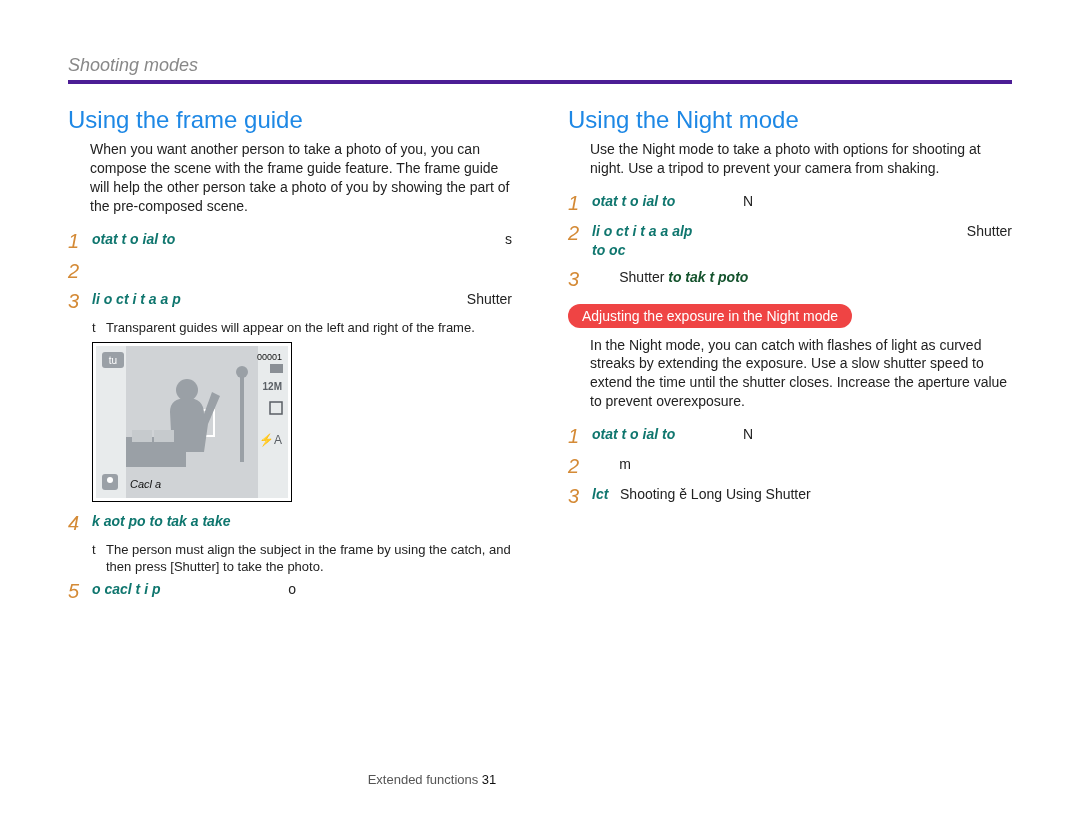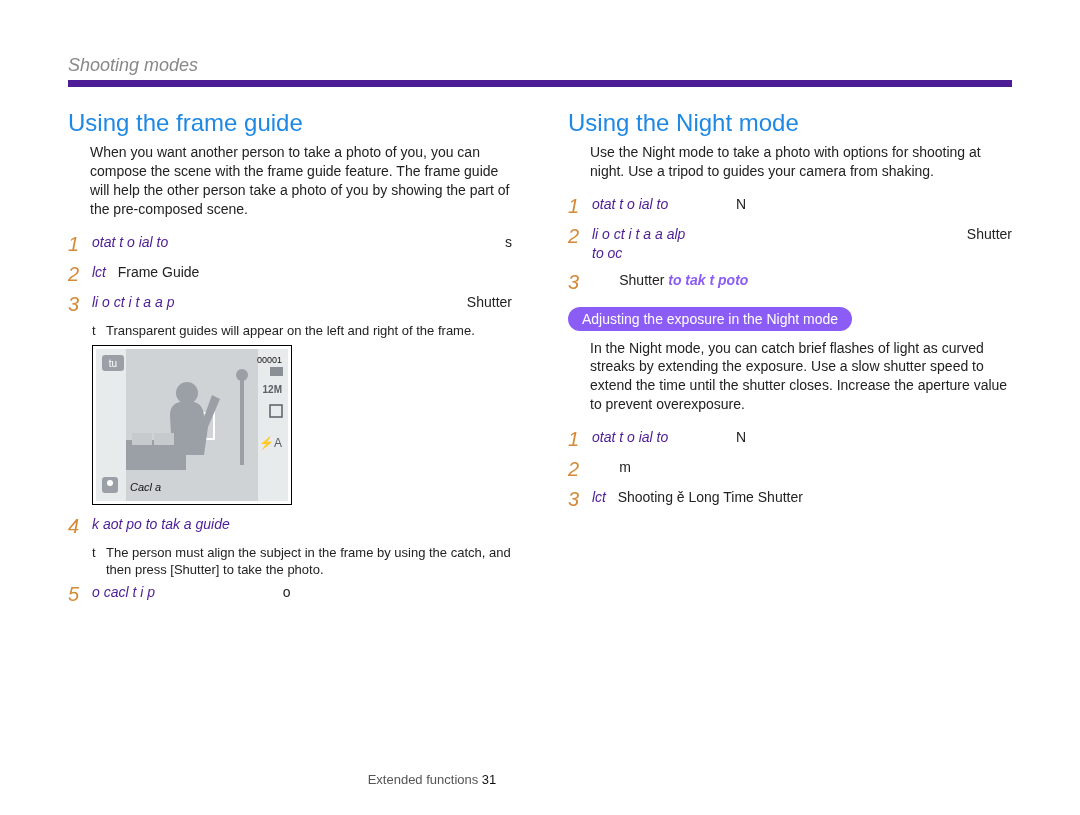--- a/index.html
+++ b/index.html
@@ -13,21 +13,21 @@
     box-sizing: border-box;
   }
   .page {
     padding: 55px 68px 20px 68px;
     box-sizing: border-box;
   }
   .breadcrumb {
     color: #888;
     font-size: 18px;
     font-style: italic;
-    border-bottom: 7px solid #4c1d95;
+    border-bottom: 4px solid #4c1d95;
     padding-bottom: 4px;
     margin-bottom: 22px;
   }
   .columns {
     display: flex;
     gap: 56px;
   }
   .col {
     flex: 1;
     min-width: 0;
@@ -59,26 +59,26 @@
     width: 24px;
     flex: 0 0 24px;
     line-height: 1.1;
   }
   .step-body {
     flex: 1;
     line-height: 1.35;
   }
   .step-body .em {
     font-style: italic;
-    font-weight: 400;
-    color: #4c1d95;
+    font-weight: 700;
+    color: #0f766e;
   }
   .step-body .em-light {
     font-style: italic;
-    color: #8b5cf6;
+    color: #14532d;
   }
   .bullet-row {
     display: flex;
     align-items: flex-start;
     margin: 4px 0 4px 24px;
     font-size: 13px;
     line-height: 1.3;
   }
   .bullet-row .b {
     width: 14px;
@@ -89,21 +89,21 @@
   }
   .figure {
     margin: 6px 0 10px 24px;
     width: 228px;
   }
   svg.preview {
     display: block;
   }
   .pill {
     display: inline-block;
-    background: #8b5cf6;
+    background: #ef4444;
     color: #fff;
     border-radius: 14px;
     padding: 4px 14px;
     font-size: 14px;
     margin: 6px 0 8px 0;
   }
   .footer {
     position: absolute;
     width: 864px;
     left: 0;
@@ -131,24 +131,20 @@
       <div class="steps">
         <div class="step">
           <div class="step-num">1</div>
           <div class="step-body">
             <span class="em">otat t o  ial to</span>
             <span style="float:right">s</span>
           </div>
         </div>
         <div class="step">
           <div class="step-num">2</div>
-          <div class="step-body">
-            <span class="em">lct</span>&nbsp;&nbsp;
-            <span>Frame Guide</span>
-          </div>
         </div>
         <div class="step">
           <div class="step-num">3</div>
           <div class="step-body">
             <span class="em">li o ct i t a  a p</span>
             <span style="float:right">Shutter</span>
           </div>
         </div>
 
         <div class="bullet-row">
@@ -191,42 +187,42 @@
             <rect x="10" y="132" width="16" height="16" rx="3" fill="#9aa0a6"></rect>
             <circle cx="18" cy="138" r="3" fill="#fff"></circle>
 
             <text x="38" y="146" font-size="11" fill="#111" font-style="italic">Cacl a</text>
           </svg>
         </div>
 
         <div class="step">
           <div class="step-num">4</div>
           <div class="step-body">
-            <span class="em">k aot po to tak a guide</span>
+            <span class="em">k aot po to tak a take</span>
           </div>
         </div>
         <div class="bullet-row">
           <div class="b">t</div>
           <div class="btxt">The person must align the subject in the frame by using the catch, and then press [Shutter] to take the photo.</div>
         </div>
 
         <div class="step">
           <div class="step-num">5</div>
           <div class="step-body">
             <span class="em">o cacl t i p</span>
             <span style="display:inline-block;width:120px"></span>
             <span>o</span>
           </div>
         </div>
       </div>
     </div>
 
     <div class="col">
       <h2 class="section-title">Using the Night mode</h2>
-      <div class="intro">Use the Night mode to take a photo with options for shooting at night. Use a tripod to guides your camera from shaking.</div>
+      <div class="intro">Use the Night mode to take a photo with options for shooting at night. Use a tripod to prevent your camera from shaking.</div>
 
       <div class="steps">
         <div class="step">
           <div class="step-num">1</div>
           <div class="step-body">
             <span class="em">otat t o  ial to</span>
             <span style="display:inline-block;width:60px"></span>
             <span>N</span>
           </div>
         </div>
@@ -242,21 +238,21 @@
           <div class="step-num">3</div>
           <div class="step-body">
             &nbsp;&nbsp;&nbsp;&nbsp;&nbsp;&nbsp;
             <span>Shutter</span>
             <span class="em-light" style="font-weight:600"> to tak t poto</span>
           </div>
         </div>
       </div>
 
       <div class="pill">Adjusting the exposure in the Night mode</div>
-      <div class="intro">In the Night mode, you can catch brief ﬂashes of light as curved streaks by extending the exposure. Use a slow shutter speed to extend the time until the shutter closes. Increase the aperture value to prevent overexposure.</div>
+      <div class="intro">In the Night mode, you can catch with ﬂashes of light as curved streaks by extending the exposure. Use a slow shutter speed to extend the time until the shutter closes. Increase the aperture value to prevent overexposure.</div>
 
       <div class="steps">
         <div class="step">
           <div class="step-num">1</div>
           <div class="step-body">
             <span class="em">otat t o  ial to</span>
             <span style="display:inline-block;width:60px"></span>
             <span>N</span>
           </div>
         </div>
@@ -264,21 +260,21 @@
           <div class="step-num">2</div>
           <div class="step-body">
             &nbsp;&nbsp;&nbsp;&nbsp;&nbsp;&nbsp;
             <span>m</span>
           </div>
         </div>
         <div class="step">
           <div class="step-num">3</div>
           <div class="step-body">
             <span class="em">lct</span>&nbsp;&nbsp;
-            <span>Shooting ě  Long Time Shutter</span>
+            <span>Shooting ě  Long Using Shutter</span>
           </div>
         </div>
       </div>
     </div>
   </div>
 </div>
 
 <div class="footer">
   <span>Extended functions</span>
   <span class="pg">31</span>

